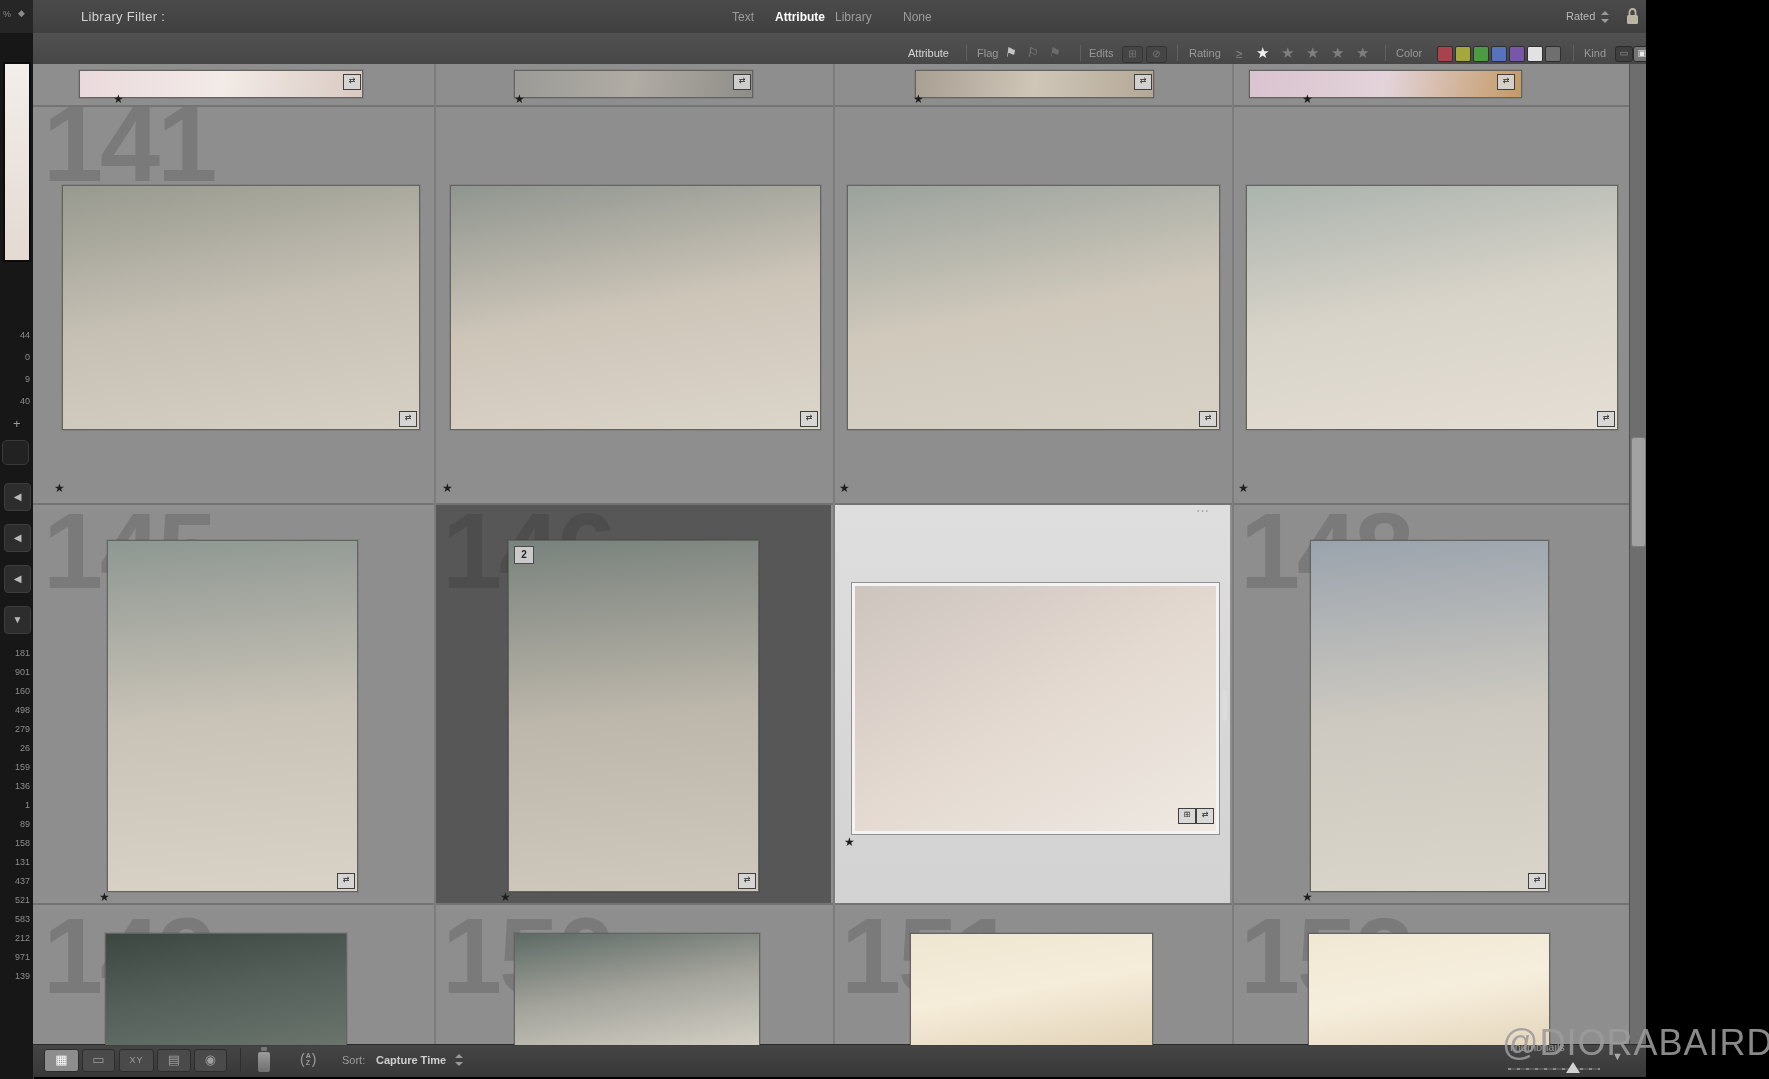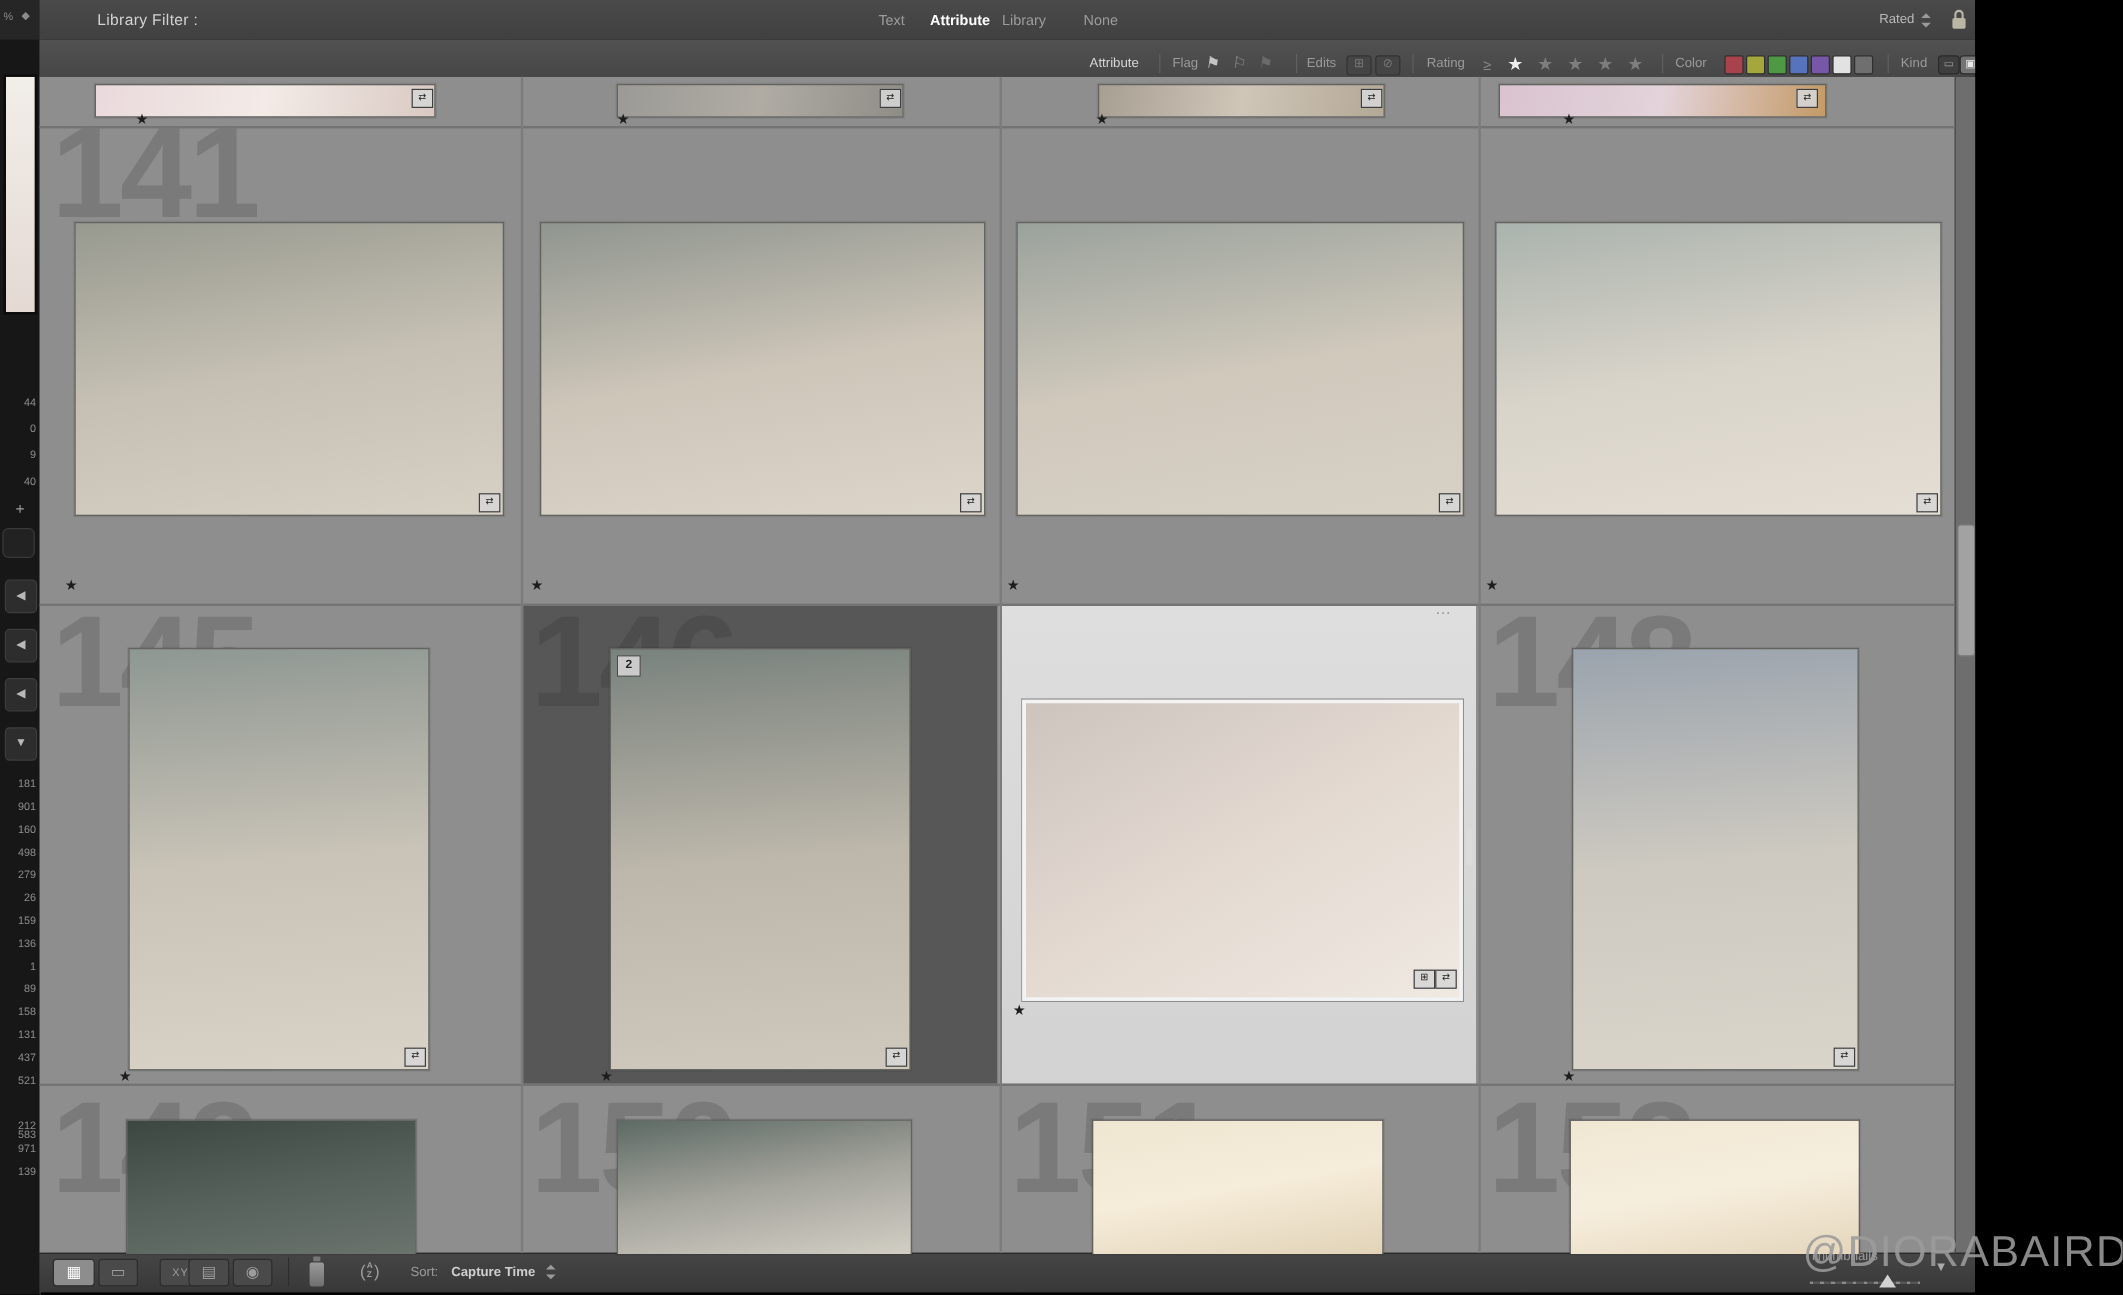--- a/index.html
+++ b/index.html
@@ -96,21 +96,21 @@
     <span class="abs lcnt" style="top:724px;">279</span>
     <span class="abs lcnt" style="top:743px;">26</span>
     <span class="abs lcnt" style="top:762px;">159</span>
     <span class="abs lcnt" style="top:781px;">136</span>
     <span class="abs lcnt" style="top:800px;">1</span>
     <span class="abs lcnt" style="top:819px;">89</span>
     <span class="abs lcnt" style="top:838px;">158</span>
     <span class="abs lcnt" style="top:857px;">131</span>
     <span class="abs lcnt" style="top:876px;">437</span>
     <span class="abs lcnt" style="top:895px;">521</span>
-    <span class="abs lcnt" style="top:940px;">583</span>
+    <span class="abs lcnt" style="top:914px;">583</span>
     <span class="abs lcnt" style="top:933px;">212</span>
     <span class="abs lcnt" style="top:952px;">971</span>
     <span class="abs lcnt" style="top:971px;">139</span>
   </div>
 
   <div class="abs bar1">
     <span class="abs lf-title">Library Filter :</span>
     <span class="abs tab" style="left:699px;">Text</span>
     <span class="abs tab active" style="left:742px;">Attribute</span>
     <span class="abs tab" style="left:802px;">Library</span>
@@ -228,21 +228,21 @@
   <div class="abs thumb" style="left: 514px; top: 933px; width: 244px; height: 111px; border-bottom: none; background: linear-gradient(170deg, rgb(93, 106, 101), rgb(164, 164, 156), rgb(210, 206, 196));"></div>
   <div class="abs thumb" style="left: 910px; top: 933px; width: 241px; height: 111px; border-bottom: none; background: linear-gradient(170deg, rgb(239, 230, 210), rgb(245, 236, 217), rgb(226, 211, 184));"></div>
   <div class="abs thumb" style="left: 1308px; top: 933px; width: 240px; height: 111px; border-bottom: none; background: linear-gradient(170deg, rgb(240, 231, 211), rgb(246, 238, 221), rgb(229, 214, 188));"></div>
 
   <div class="abs sbar"></div>
   <div class="abs sthumb" style="top:437px;height:108px;"></div>
 
   <div class="abs tbar"></div>
   <div class="abs viewbtn sel" style="left:44px;width:33px;">▦</div>
   <div class="abs viewbtn" style="left:82px;width:31px;">▭</div>
-  <div class="abs viewbtn" style="left:133px;width:33px;font-size:9px;letter-spacing:1px;">XY</div>
+  <div class="abs viewbtn" style="left:119px;width:33px;font-size:9px;letter-spacing:1px;">XY</div>
   <div class="abs viewbtn" style="left:157px;width:32px;">▤</div>
   <div class="abs viewbtn" style="left:194px;width:31px;">◉</div>
   <div class="abs" style="left:240px;top:1048px;width:1px;height:24px;background:#2e2e2e;z-index:2;"></div>
   <div class="abs" style="left:258px;top:1047px;z-index:2;">
     <div style="position:absolute;left:3px;top:0;width:6px;height:4px;background:#777;border-radius:1px;"></div>
     <div style="position:absolute;left:0;top:5px;width:12px;height:20px;background:linear-gradient(#9a9a9a,#6f6f6f);border-radius:2px;"></div>
   </div>
   <div class="abs az" style="left:300px;top:1051px;">
     <span class="p">(</span>
     <span class="st">

